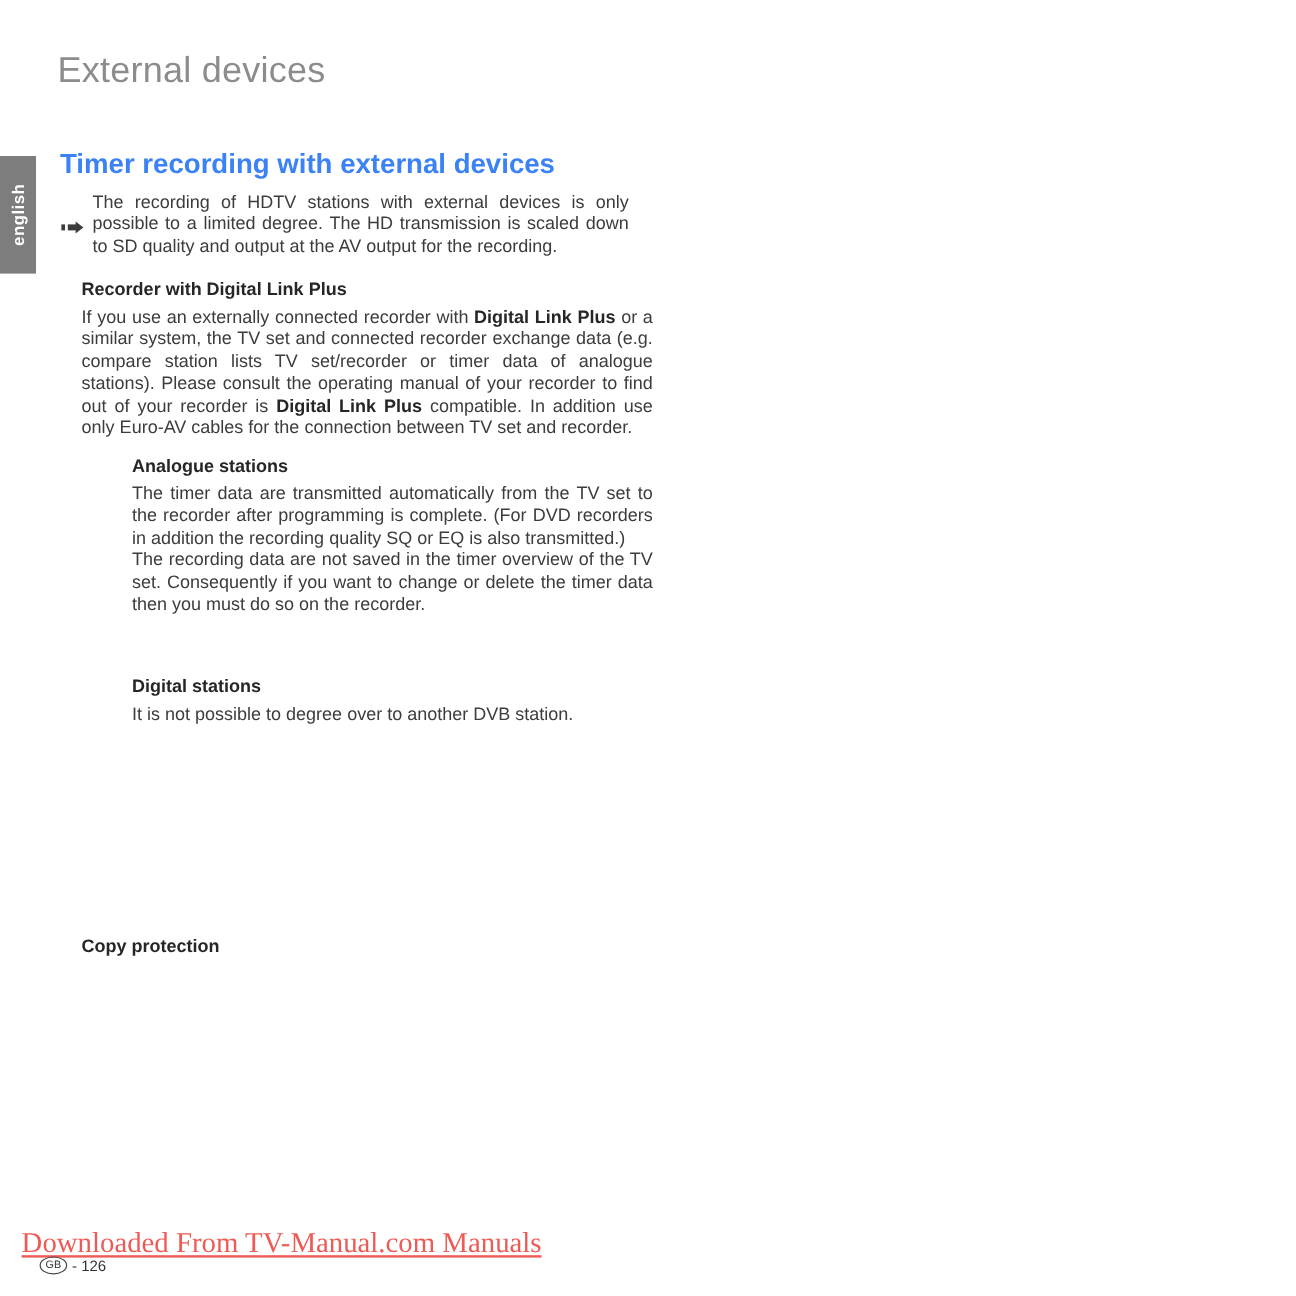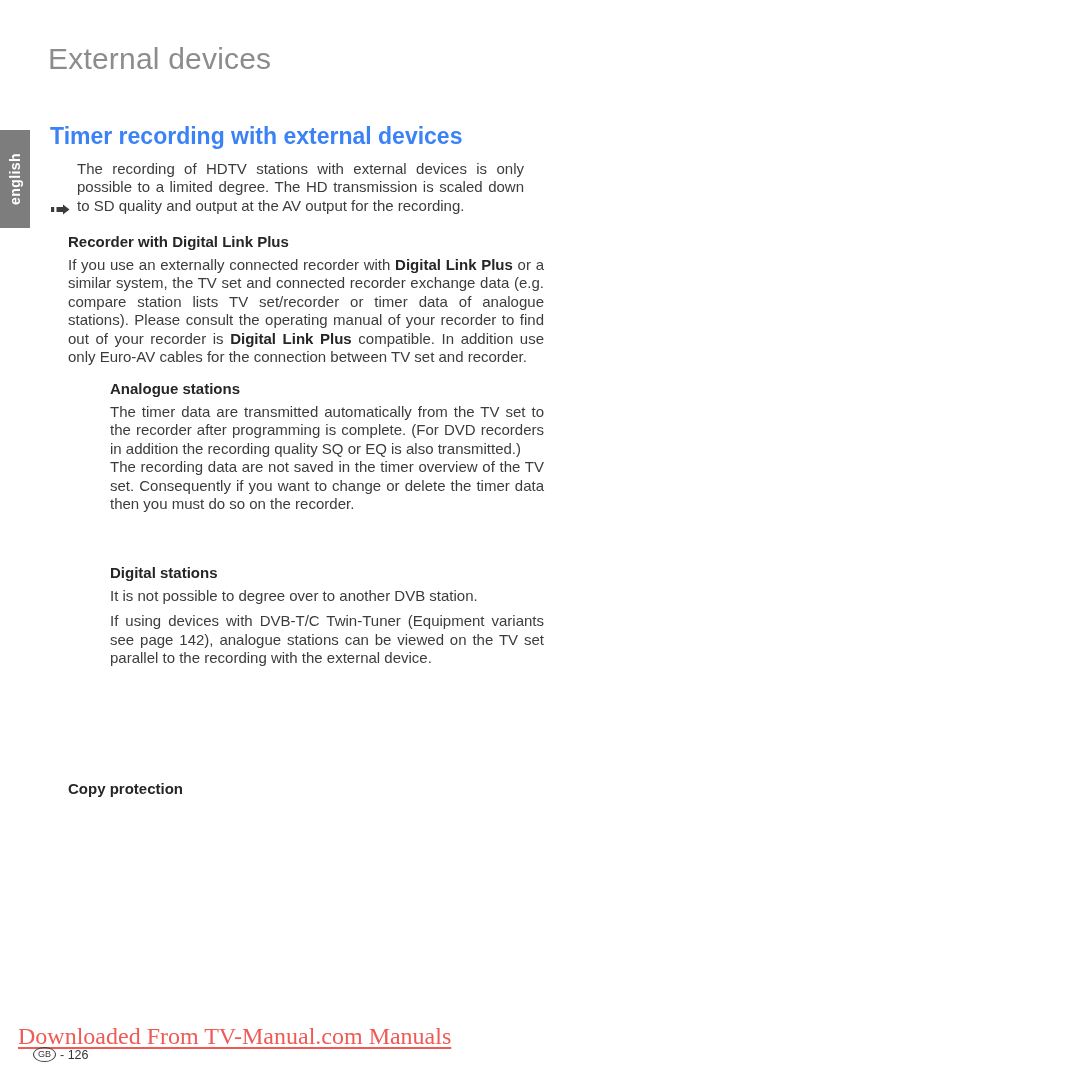--- a/index.html
+++ b/index.html
@@ -26,21 +26,21 @@
     color: #ffffff; font-size: 14px; font-weight: 700;
     letter-spacing: 0.4px; white-space: nowrap;
   }
   .doc-title {
     position: absolute; left: 50px; top: 123px;
     font-size: 23px; font-weight: 700; color: #3b82f6;
     white-space: nowrap;
   }
   .note-row {
     position: absolute; left: 51px; top: 160px; width: 473px;
-    display: flex; align-items: flex-end;
+    display: flex; align-items: center;
   }
   .note-arrow { flex: 0 0 19px; margin-top: 4px; margin-right: 7px; }
   .body-text {
     font-size: 15px; line-height: 18.4px; color: #3c3c3c;
   }
   .just { text-align: justify; }
   .section { position: absolute; margin-left: 20px; }
   #sec-recorder { left: 48px; top: 233px; width: 476px; }
   #sec-analogue { left: 90px; top: 380px; width: 434px; }
   #sec-digital  { left: 90px; top: 564px; width: 434px; }
@@ -103,21 +103,20 @@
 
 <div class="section" id="sec-analogue">
   <h3 class="sec-heading">Analogue stations</h3>
   <p class="body-text just para">The timer data are transmitted automatically from the TV set to the recorder after programming is complete. (For DVD recorders in addition the recording quality SQ or EQ is also transmitted.)</p>
   <p class="body-text just para">The recording data are not saved in the timer overview of the TV set. Consequently if you want to change or delete the timer data then you must do so on the recorder.</p>
 </div>
 
 <div class="section" id="sec-digital">
   <h3 class="sec-heading">Digital stations</h3>
   <p class="body-text just para">It is not possible to degree over to another DVB station.</p>
-  <p class="body-text just para para-gap">If using devices with DVB-T/C Twin-Tuner (Equipment variants see page 142), analogue stations can be viewed on the TV set paral­lel to the recording with the external device.</p>
 </div>
 
 <div class="section" id="sec-copy">
   <h3 class="sec-heading">Copy protection</h3>
 </div>
 
 <a class="watermark-link">Downloaded From TV-Manual.com Manuals</a>
 
 <div class="page-num">
   <span class="gb-oval">GB</span>

